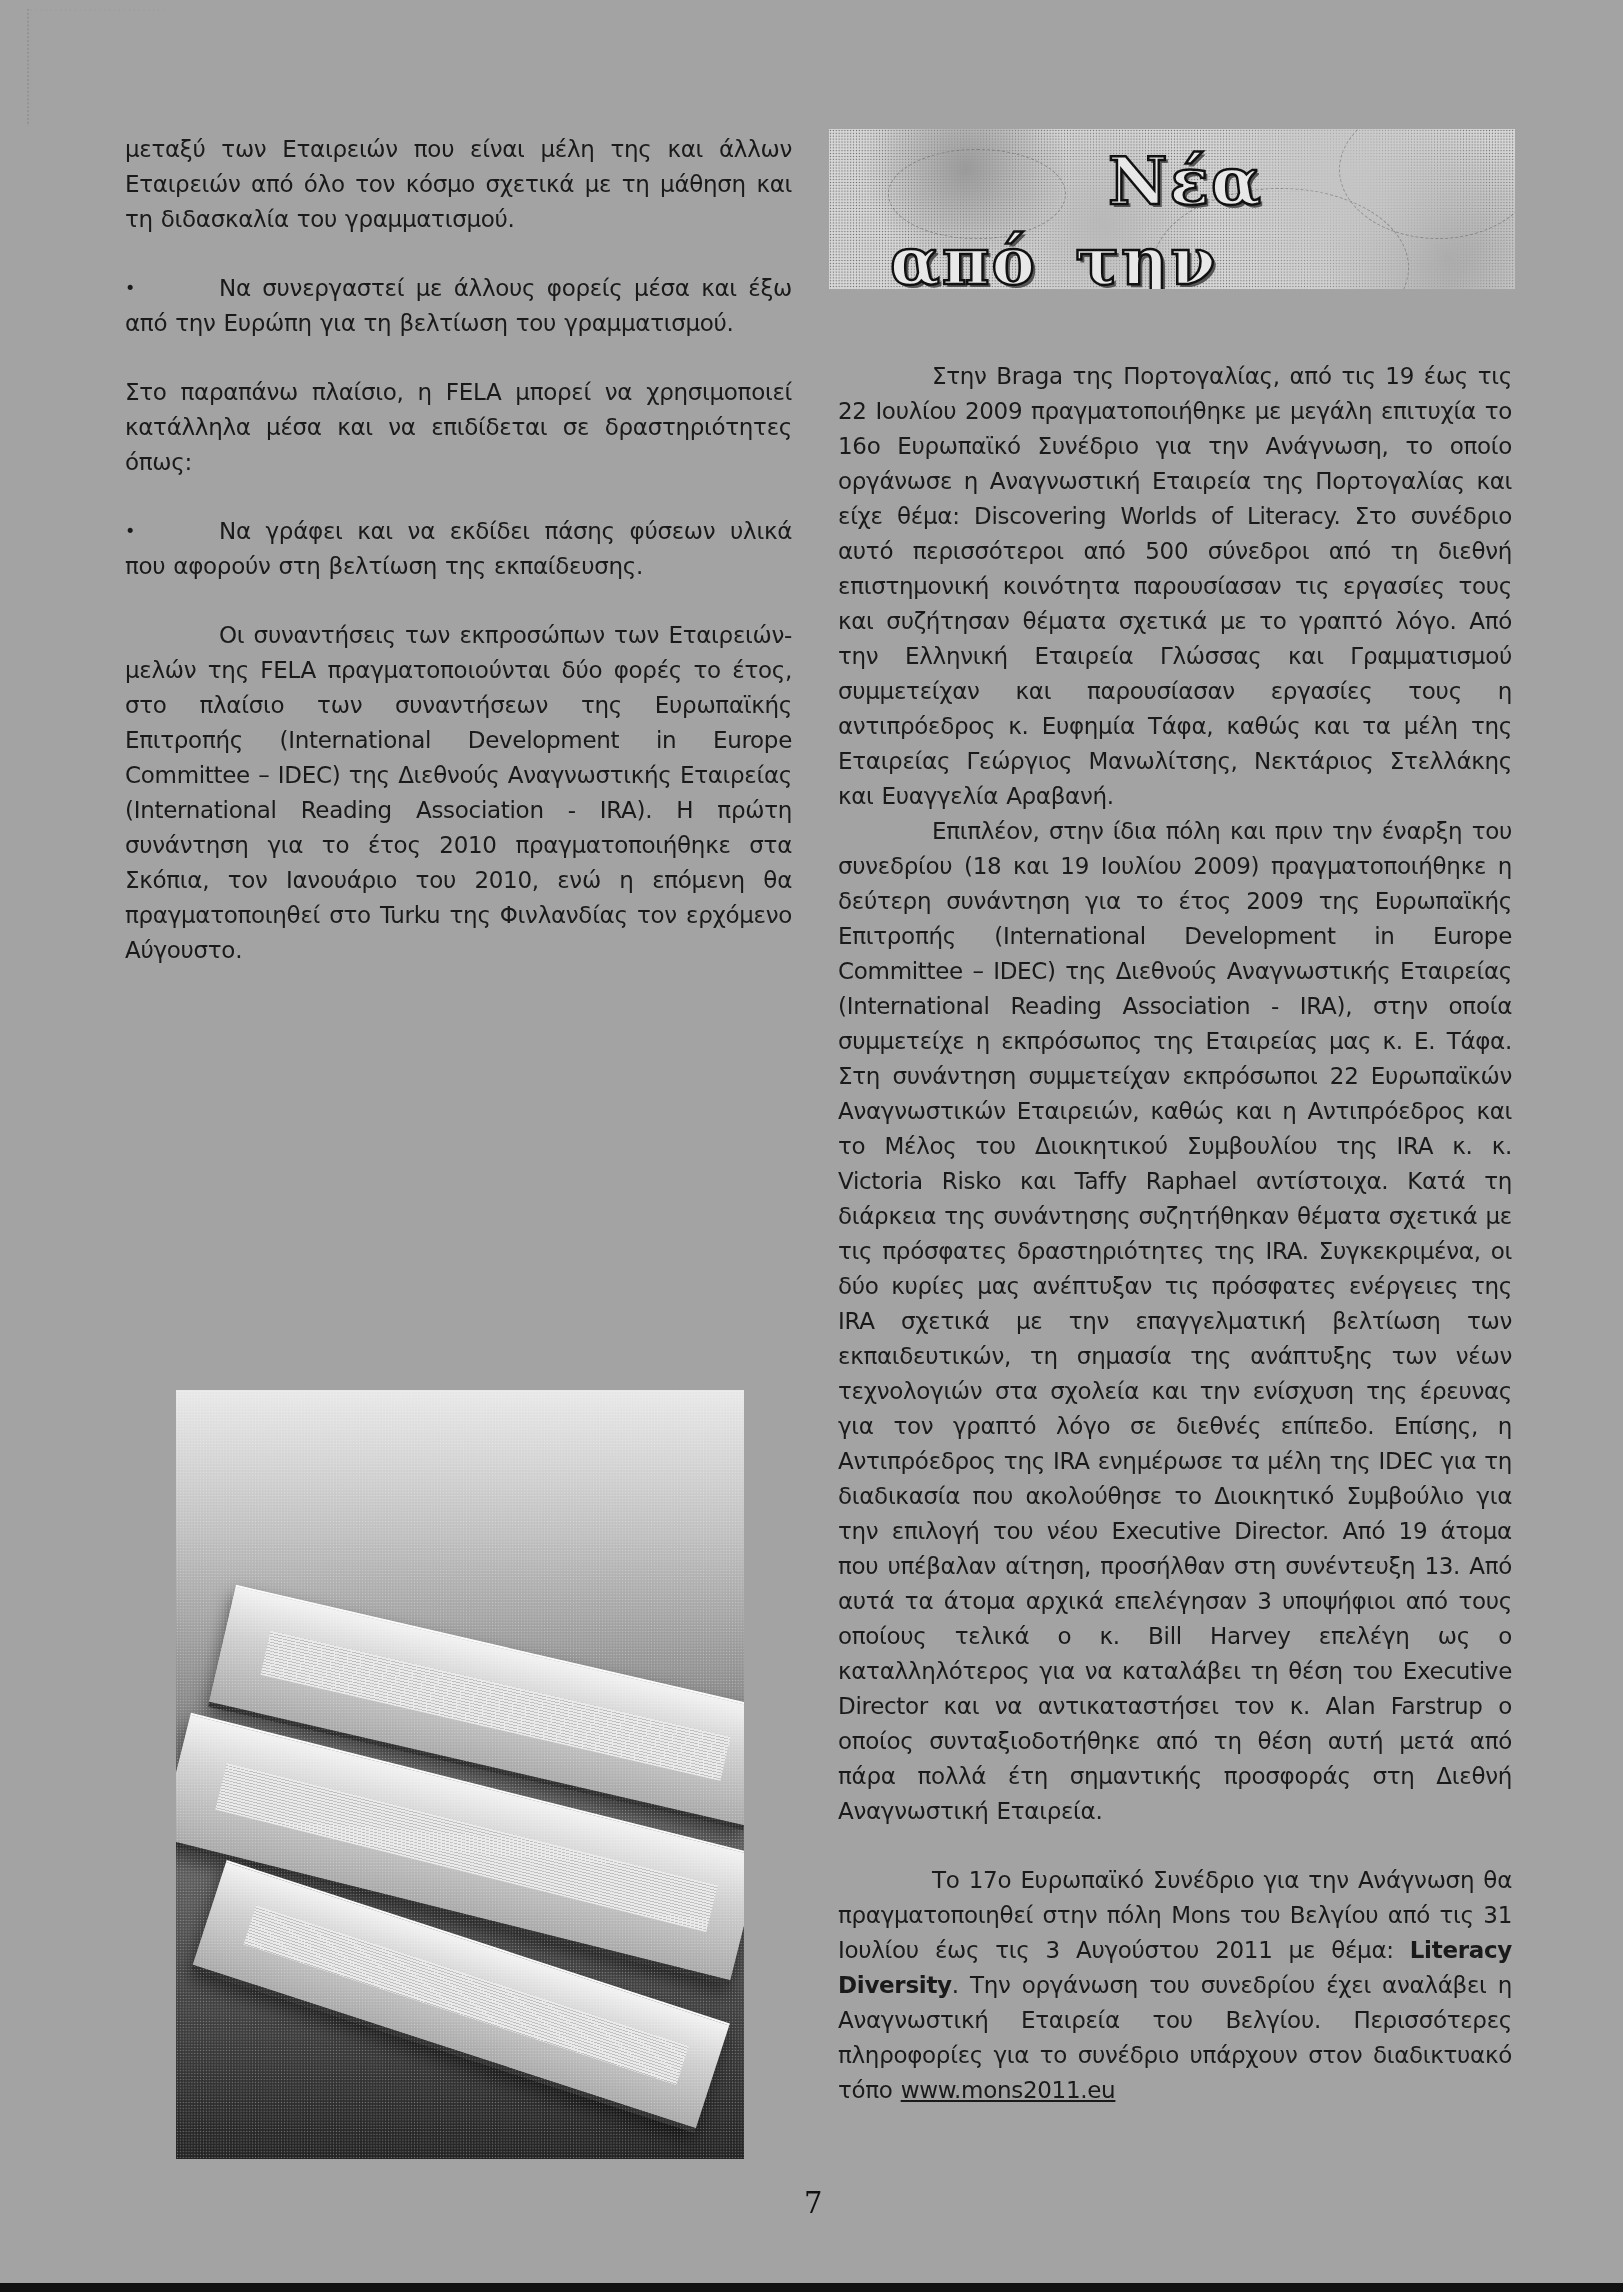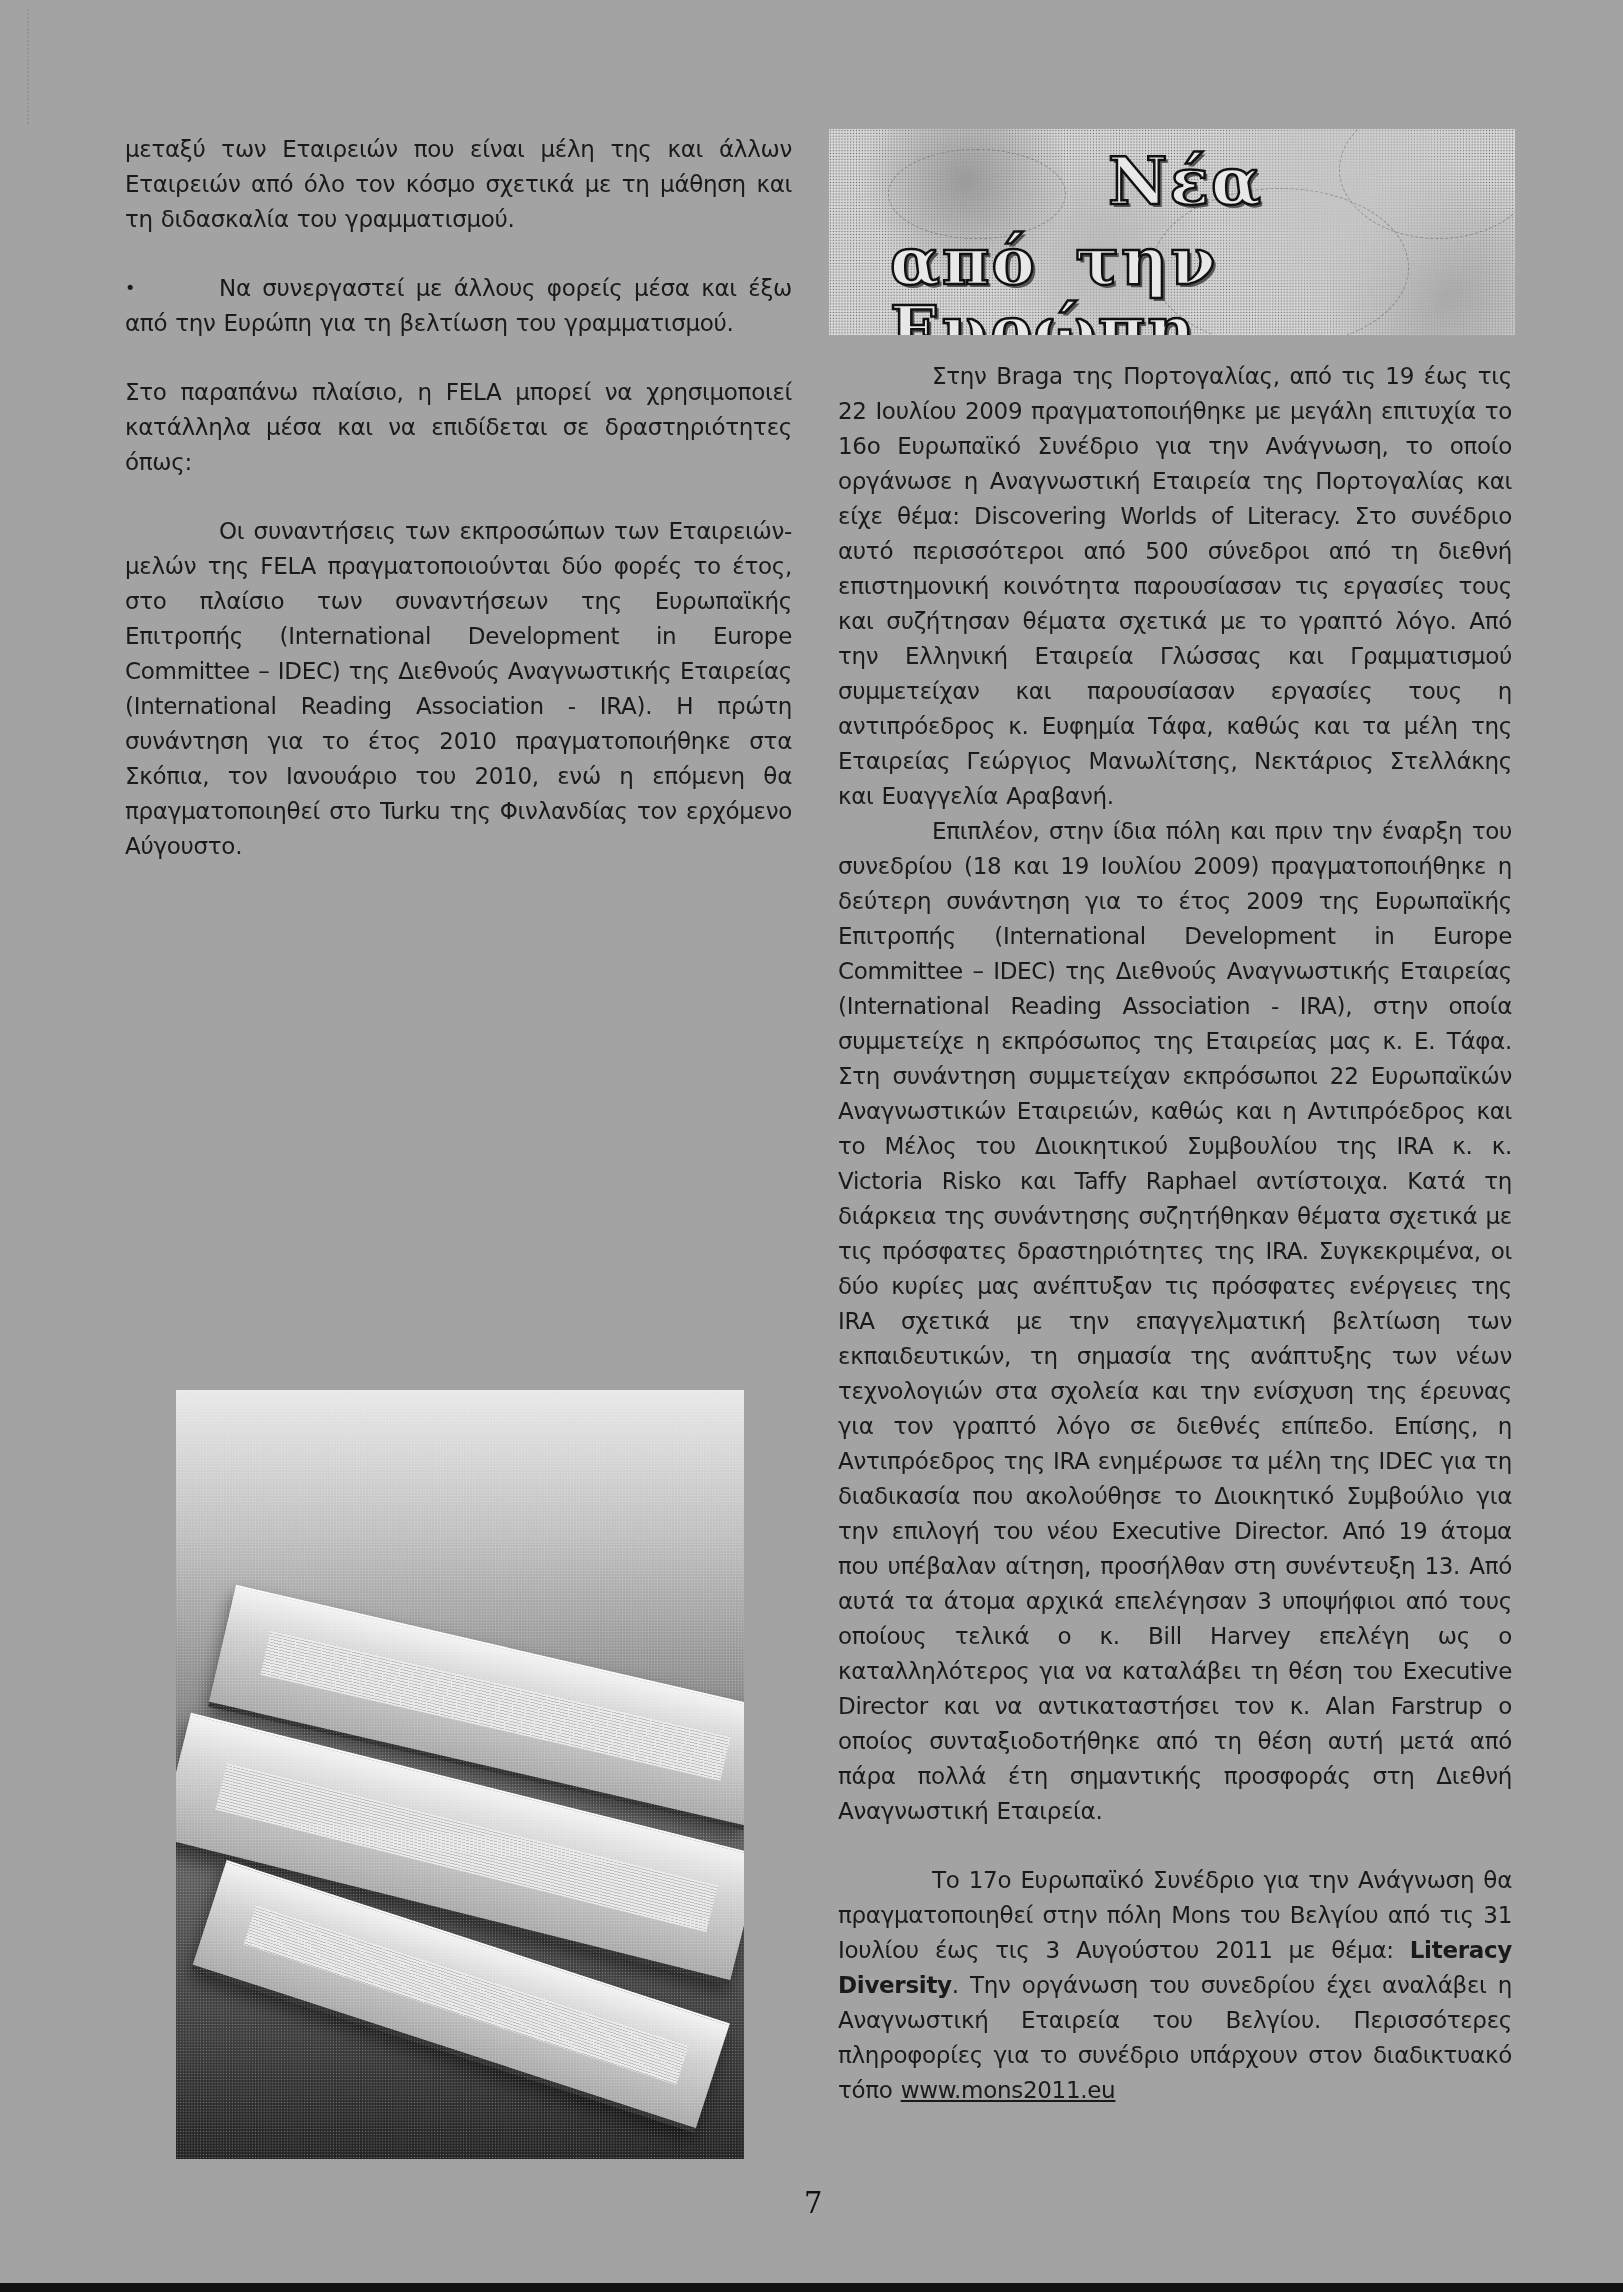--- a/index.html
+++ b/index.html
@@ -81,21 +81,21 @@
     .link {
       text-decoration: underline;
       color: #1a1a1a;
       cursor: pointer;
     }
     .banner {
       position: absolute;
       left: 829px;
       top: 129px;
       width: 686px;
-      height: 206px;
+      height: 160px;
       background-color: #d8d8d8;
       background-image:
         radial-gradient(circle at 20% 25%, #9a9a9a 0, transparent 18%),
         radial-gradient(circle at 40% 60%, #b8b8b8 0, transparent 25%),
         radial-gradient(circle at 75% 35%, #c4c4c4 0, transparent 28%),
         radial-gradient(circle at 90% 80%, #a8a8a8 0, transparent 20%),
         radial-gradient(#6a6a6a 0.7px, transparent 1px);
       background-size: 100% 100%, 100% 100%, 100% 100%, 100% 100%, 2.9px 2.9px;
       overflow: hidden;
     }
@@ -179,20 +179,23 @@
 
   <div class="col col-left">
     <p>μεταξύ των Εταιρειών που είναι μέλη της και άλλων Εταιρειών από όλο τον κόσμο σχετικά με τη μάθηση και τη διδασκαλία του γραμματισμού.</p>
 
     <p class="bullet-item gap-l">
       <span class="dot">•</span><span>Να συνεργαστεί με άλλους φορείς μέσα και έξω από την Ευρώπη για τη βελτίωση του γραμματισμού.</span>
     </p>
 
     <p class="gap-l">Στο παραπάνω πλαίσιο, η FELA μπορεί να χρησιμοποιεί κατάλληλα μέσα και να επιδίδεται σε δραστηριότητες όπως:</p>
 
+    <p class="bullet-item gap-l">
+      <span class="dot">•</span><span>Να γράφει και να εκδίδει πάσης φύσεων υλικά που αφορούν στη βελτίωση της εκπαίδευσης.</span>
+    </p>
 
     <p class="indent gap-l">Οι συναντήσεις των εκπροσώπων των Εταιρειών-μελών της FELA πραγματοποιούνται δύο φορές το έτος, στο πλαίσιο των συναντήσεων της Ευρωπαϊκής Επιτροπής (International Development in Europe Committee – IDEC) της Διεθνούς Αναγνωστικής Εταιρείας (International Reading Association - IRA). Η πρώτη συνάντηση για το έτος 2010 πραγματοποιήθηκε στα Σκόπια, τον Ιανουάριο του 2010, ενώ η επόμενη θα πραγματοποιηθεί στο Turku της Φινλανδίας τον ερχόμενο Αύγουστο.</p>
   </div>
 
   <div class="photo">
     <div class="book" style="left:39px; top:255px; width:549px; height:118px; transform:rotate(13deg);">
         <div class="pages"></div>
       </div>
     <div class="book" style="left:-9.8px; top:392px; width:588px; height:127px; transform:rotate(14deg);">
         <div class="pages"></div>

